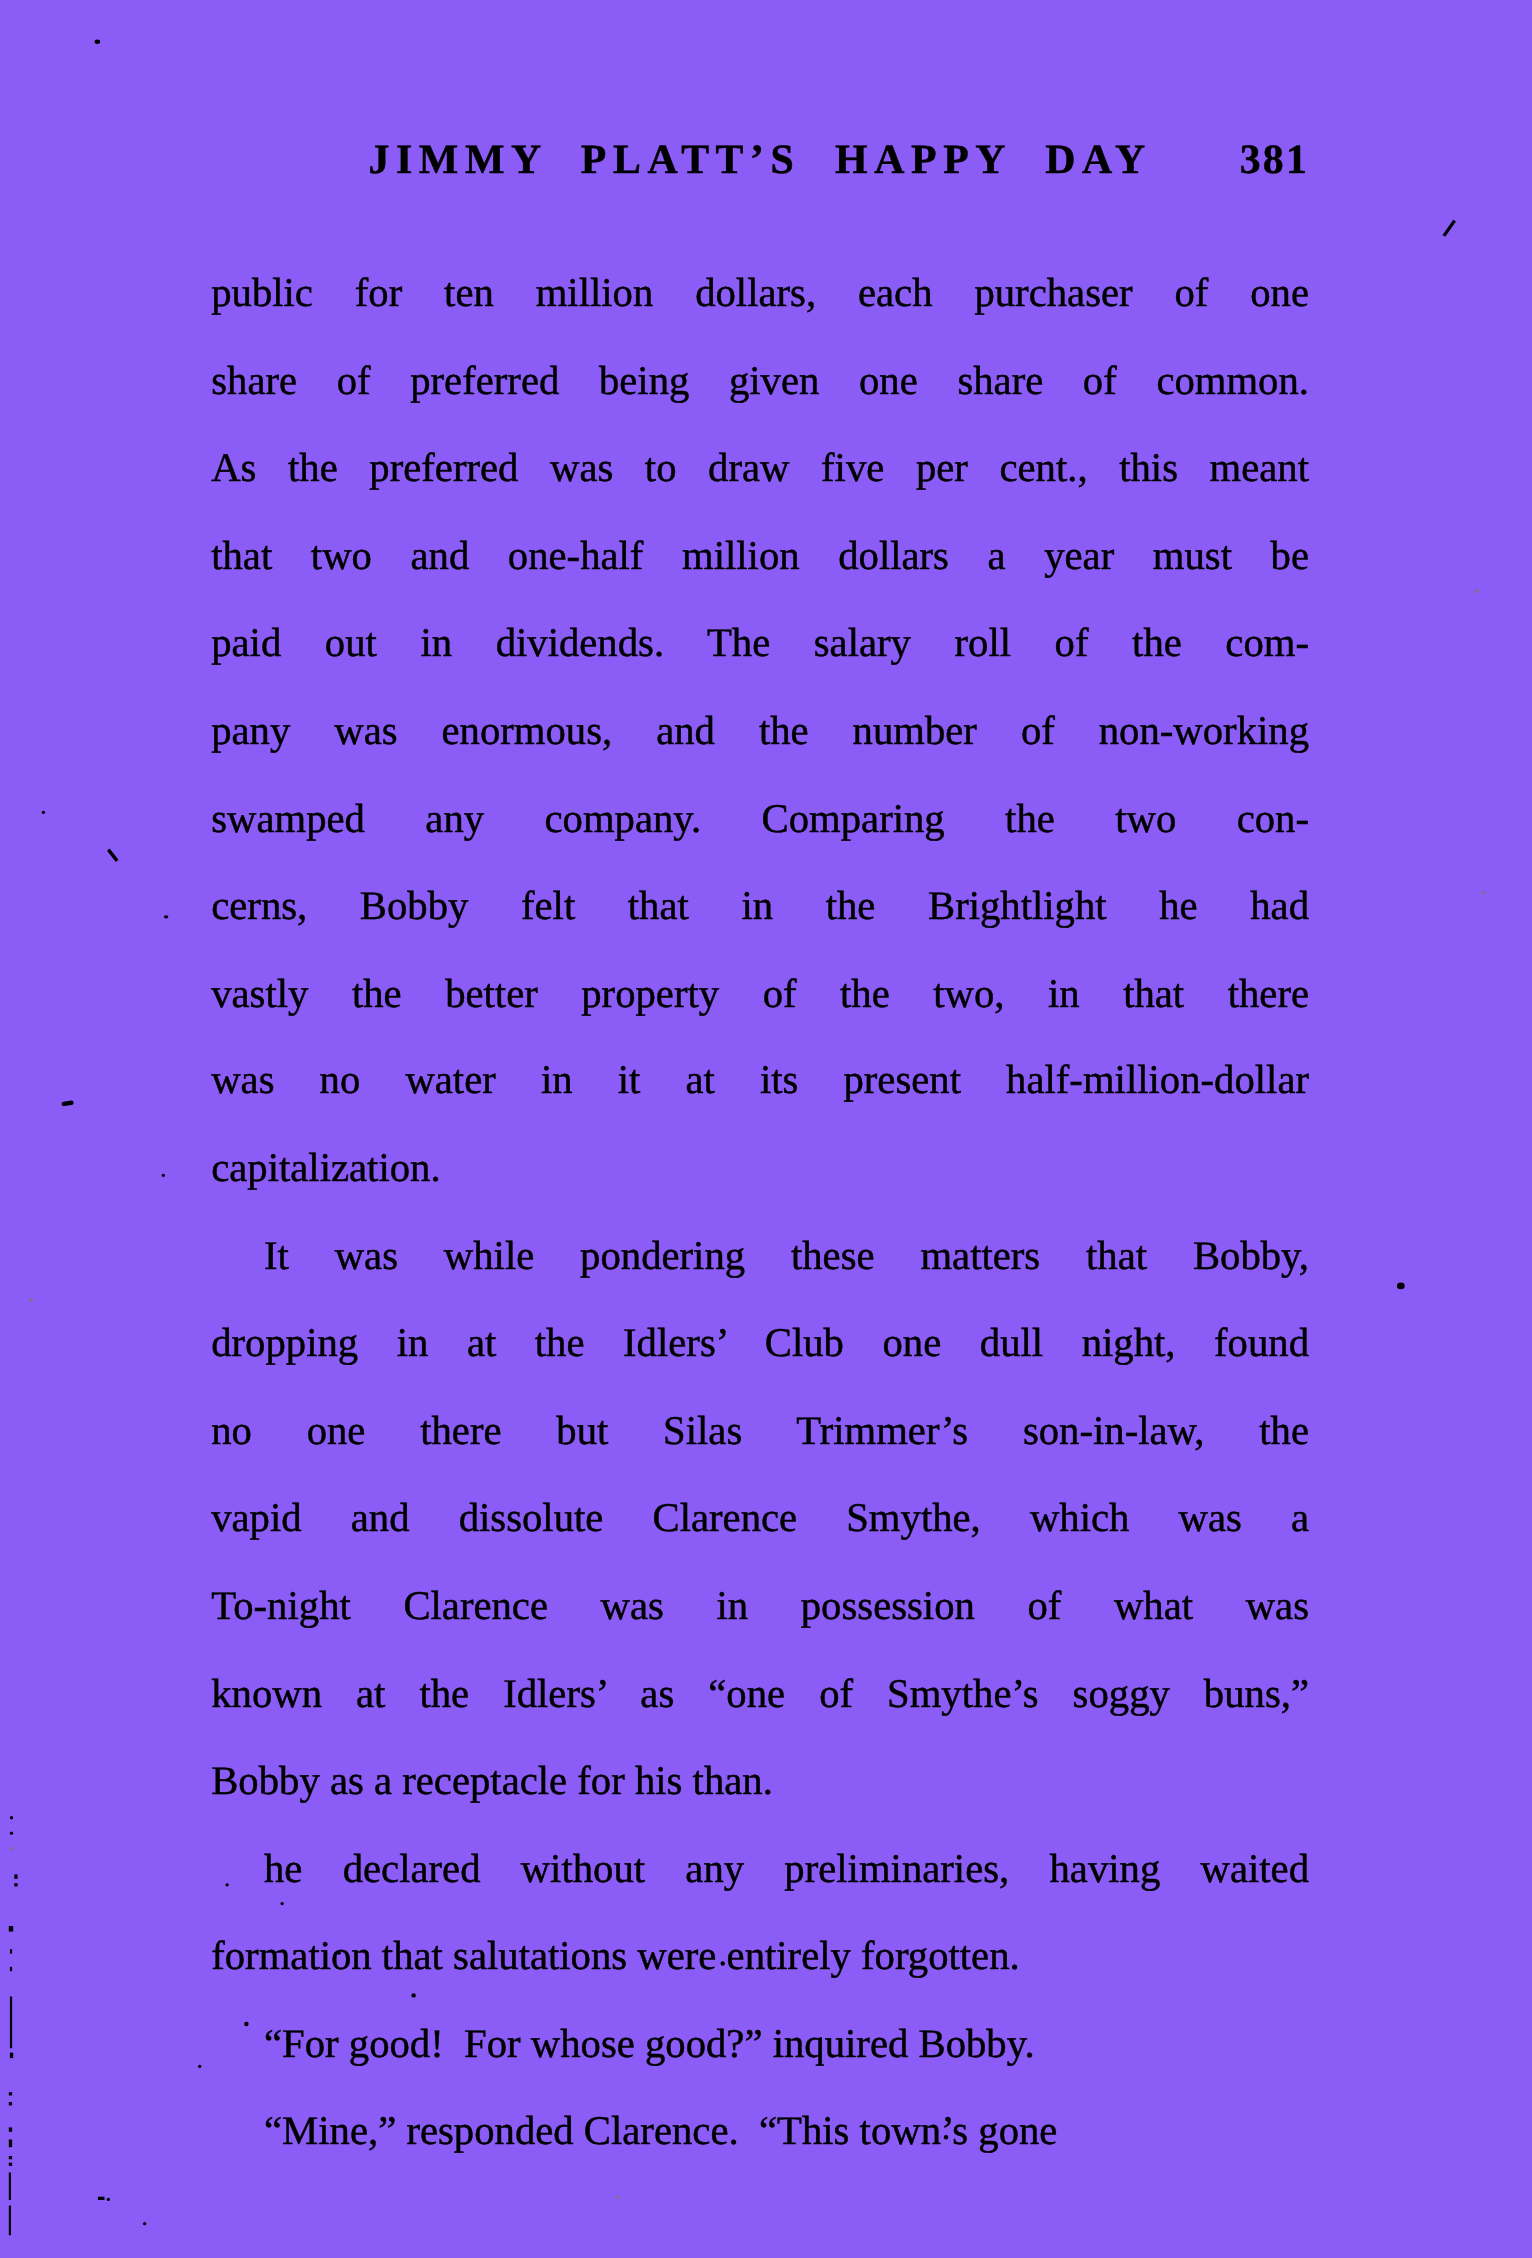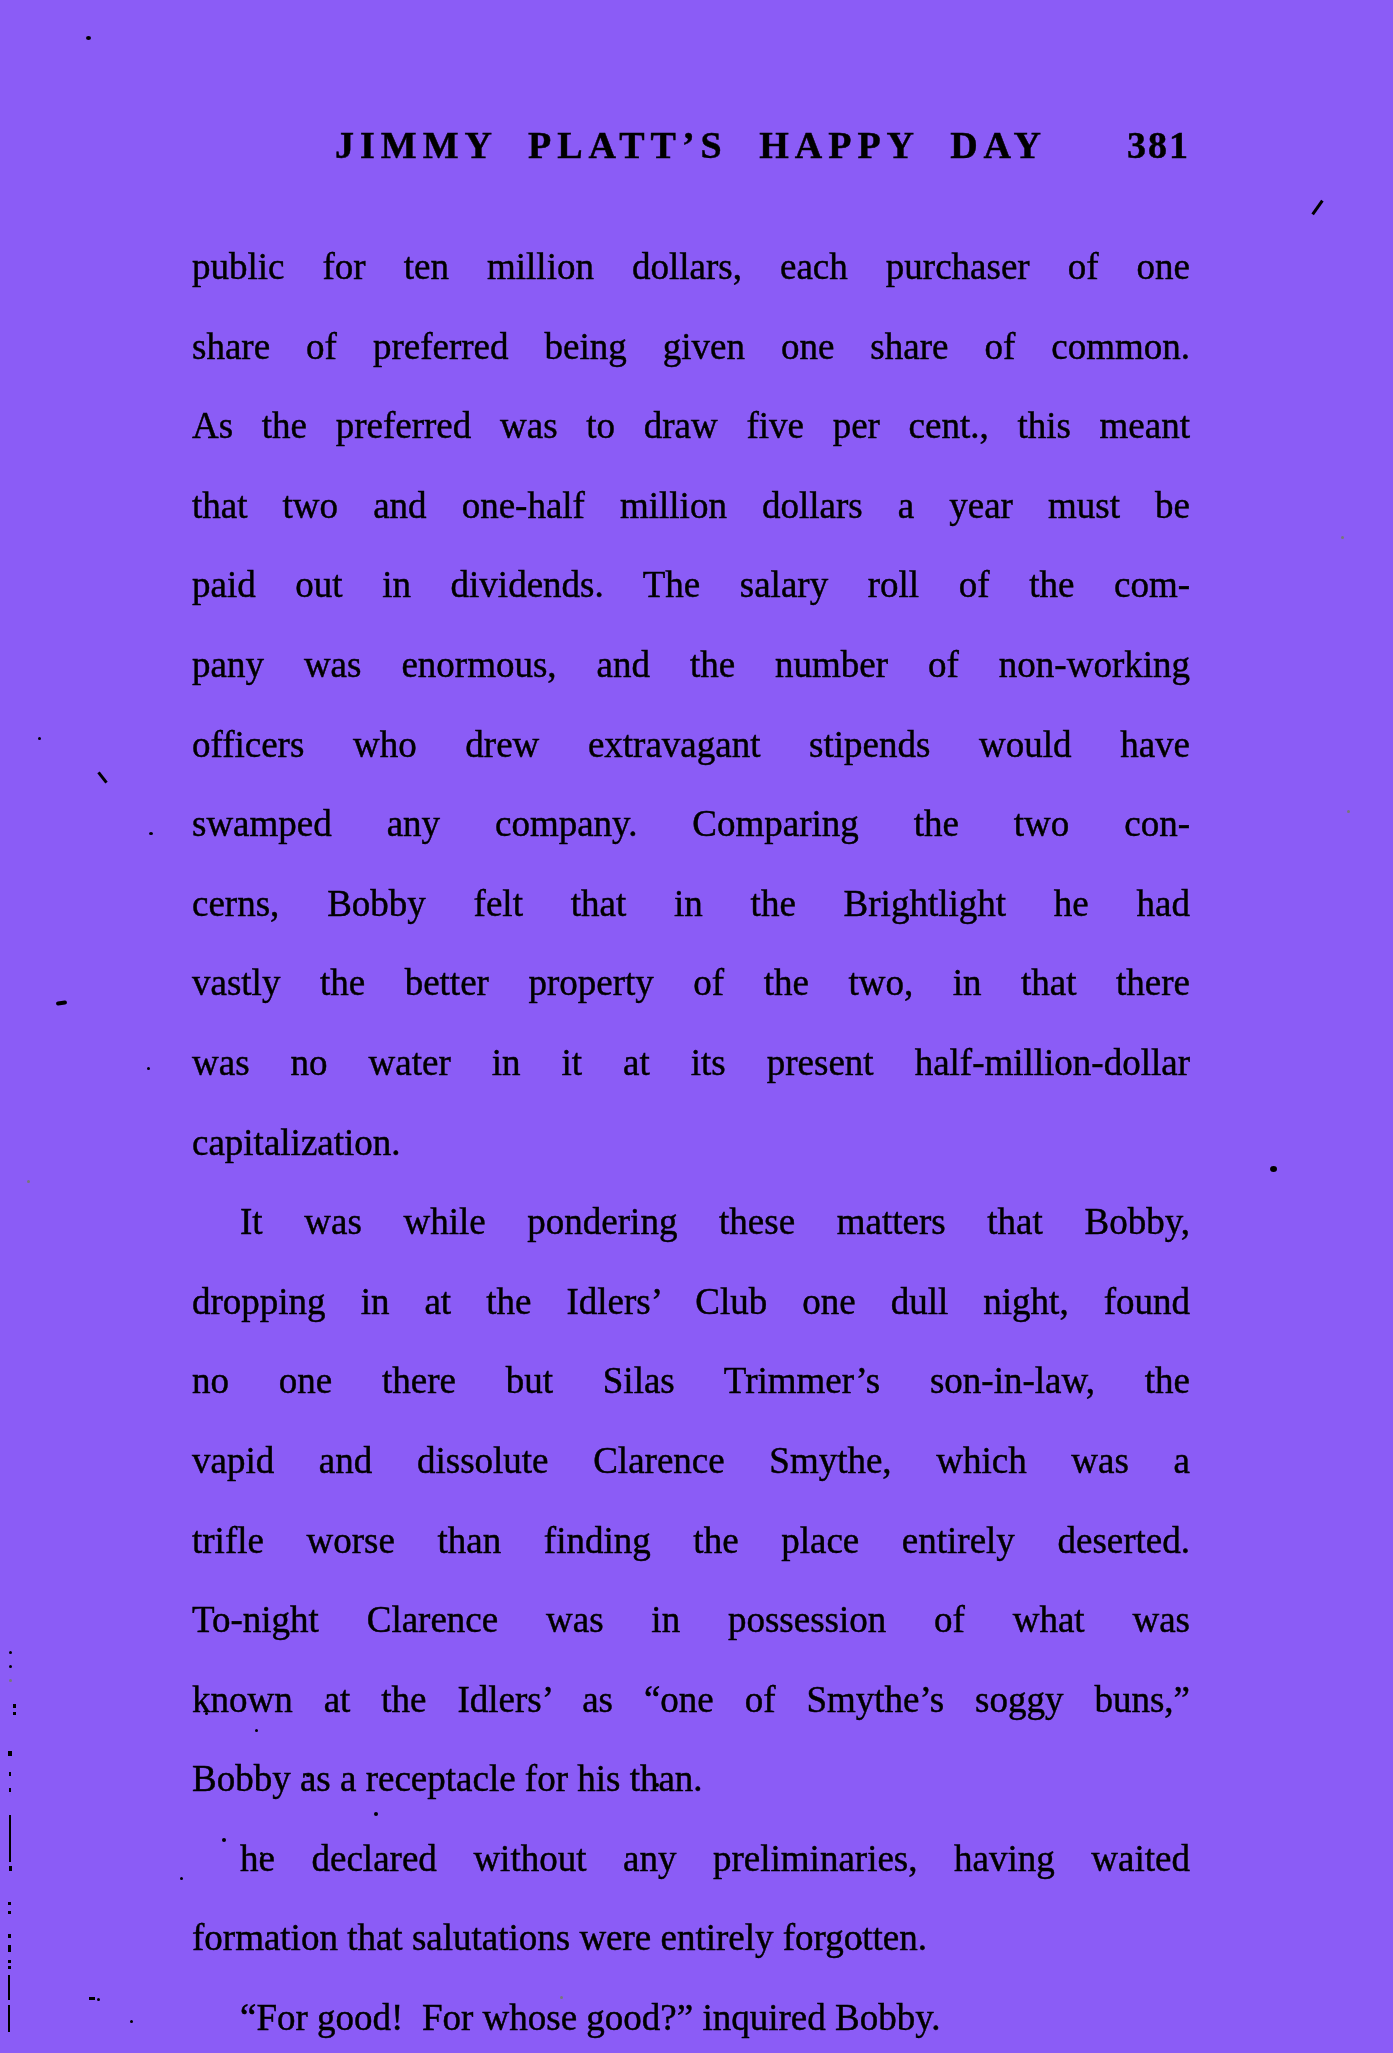--- a/index.html
+++ b/index.html
@@ -59,33 +59,31 @@
   </div>
 
   <div class="body-text scan-ink" id="body-text">
       <div class="para">
         <div class="line">public for ten million dollars, each purchaser of one</div>
         <div class="line">share of preferred being given one share of common.</div>
         <div class="line">As the preferred was to draw five per cent., this meant</div>
         <div class="line">that two and one-half million dollars a year must be</div>
         <div class="line">paid out in dividends.  The salary roll of the com-</div>
         <div class="line">pany was enormous, and the number of non-working</div>
-        <div class="line">officers who drew extravagant stipends would have</div>
         <div class="line">swamped any company.  Comparing the two con-</div>
         <div class="line">cerns, Bobby felt that in the Brightlight he had</div>
         <div class="line">vastly the better property of the two, in that there</div>
         <div class="line">was no water in it at its present half-million-dollar</div>
         <div class="line last">capitalization.</div>
       </div>
       <div class="para indent">
         <div class="line">It was while pondering these matters that Bobby,</div>
         <div class="line">dropping in at the Idlers’ Club one dull night, found</div>
         <div class="line">no one there but Silas Trimmer’s son-in-law, the</div>
         <div class="line">vapid and dissolute Clarence Smythe, which was a</div>
-        <div class="line">trifle worse than finding the place entirely deserted.</div>
         <div class="line">To-night Clarence was in possession of what was</div>
         <div class="line">known at the Idlers’ as “one of Smythe’s soggy buns,”</div>
         <div class="line last">Bobby as a receptacle for his than.</div>
       </div>
       <div class="para indent">
         <div class="line">he declared without any preliminaries, having waited</div>
         <div class="line last">formation that salutations were entirely forgotten.</div>
       </div>
       <div class="para indent">
         <div class="line last">“For good!  For whose good?” inquired Bobby.</div>

